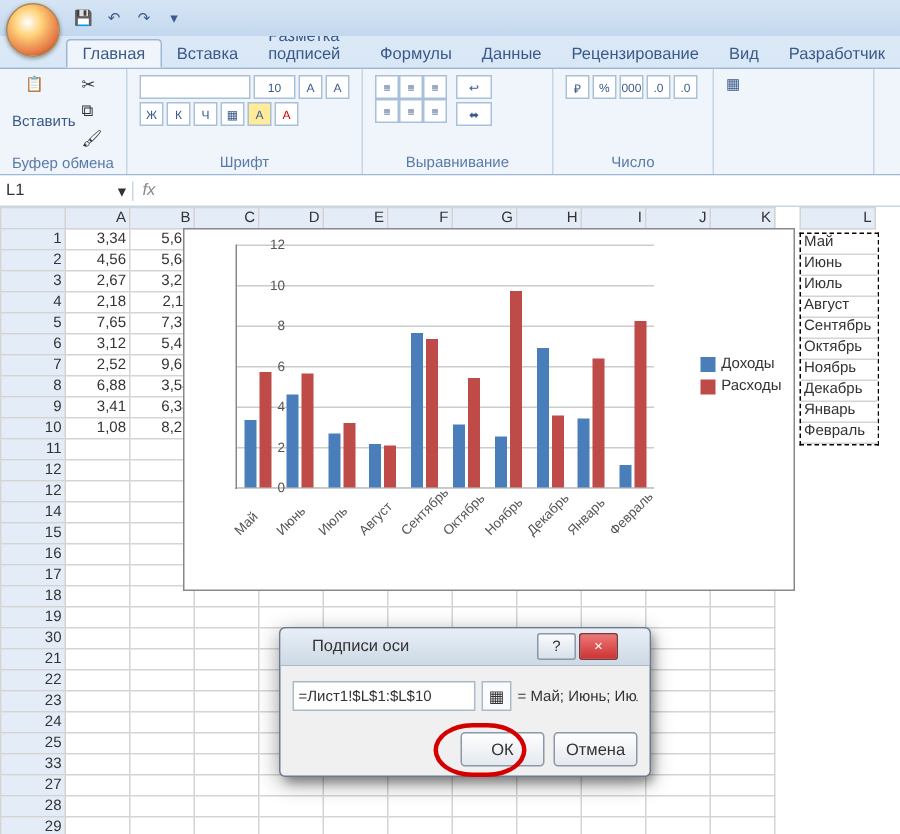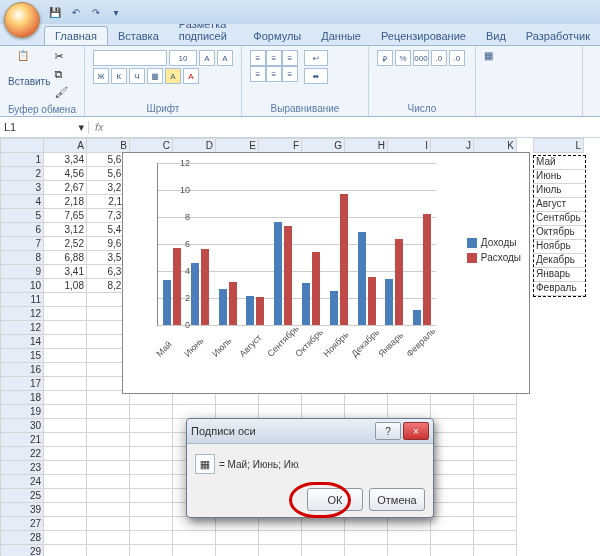--- a/index.html
+++ b/index.html
@@ -48,21 +48,21 @@
 .bar{position:absolute;bottom:0;width:8px}
 .bar.b{background:#4a7ebb;left:2px}
 .bar.r{background:#be4b48;left:12px}
 .xlab{position:absolute;top:176px;font-size:9px;color:#555;transform:rotate(-45deg) translate(-18px,0);transform-origin:left top;white-space:nowrap}
 .legend{position:absolute;right:8px;top:80px;font-size:10px}
 .legend div{display:flex;align-items:center;gap:4px;margin:4px 0}
 .swatch{width:10px;height:10px}
 
 .dialog-shadow{position:absolute;left:190px;top:284px;width:246px;height:100px;background:#000;opacity:.25;filter:blur(3px);border-radius:4px}
 .dialog{position:absolute;left:186px;top:280px;width:246px;background:#f0f0f0;border:1px solid #6b7a8f;border-radius:4px;box-shadow:0 4px 14px rgba(0,0,0,.4)}
-.dlg-title{height:24px;background:linear-gradient(#e8eff7,#cdd9e6);display:flex;align-items:center;justify-content:space-between;padding:0 4px;font-size:11px;border-bottom:1px solid #aab8c8;border-radius:4px 4px 0 0}
+.dlg-title{height:24px;background:linear-gradient(#e8eff7,#cdd9e6);display:flex;align-items:center;justify-content:space-between;padding:0 21px;font-size:11px;border-bottom:1px solid #aab8c8;border-radius:4px 4px 0 0}
 .dlg-title-btns{display:flex;gap:2px}
 .dlg-title-btn{width:24px;height:16px;border:1px solid #8a98a8;border-radius:2px;font-size:10px;display:flex;align-items:center;justify-content:center;background:linear-gradient(#fafcff,#d8e0ea)}
 .dlg-title-btn.close{background:linear-gradient(#e77,#c33);color:#fff;border-color:#833}
 .dlg-body{padding:8px;font-size:11px}
 .dlg-row{display:flex;align-items:center;gap:4px;margin-top:2px}
 .range-input{flex:1;border:1px solid #aab8c8;height:18px;padding:0 3px;font-size:10px;background:#fff;display:flex;align-items:center}
 .picker{width:18px;height:18px;border:1px solid #aab8c8;background:#f9fbfe;display:flex;align-items:center;justify-content:center}
 .dlg-preview{font-size:10px;white-space:nowrap;overflow:hidden;max-width:80px}
 .dlg-btns{display:flex;justify-content:flex-end;gap:6px;padding:6px 8px}
 .dlg-btn{min-width:54px;height:21px;border:1px solid #8a98a8;background:linear-gradient(#fefefe,#e4e9ef);border-radius:3px;font-size:11px;display:flex;align-items:center;justify-content:center;cursor:pointer}
@@ -589,21 +589,21 @@
             <td></td>
             <td></td>
             <td></td>
             <td></td>
             <td></td>
             <td></td>
           </tr>
         </tbody>
         <tbody>
           <tr>
-            <td class="rowhdr">39</td>
+            <td class="rowhdr">33</td>
             <td></td>
             <td></td>
             <td></td>
             <td></td>
             <td></td>
             <td></td>
             <td></td>
             <td></td>
             <td></td>
             <td></td>
@@ -766,20 +766,21 @@
   <div class="dialog">
     <div class="dlg-title">
       <span>Подписи оси</span>
       <div class="dlg-title-btns">
         <div class="dlg-title-btn">?</div>
         <div class="dlg-title-btn close">×</div>
       </div>
     </div>
     <div class="dlg-body">
       <div class="dlg-row">
+        <div class="range-input">=Лист1!$L$1:$L$10</div>
         <div class="picker">▦</div>
         <div class="dlg-preview">= Май; Июнь; Июл...</div>
       </div>
     </div>
     <div class="dlg-btns" style="position:relative">
       <div class="dlg-btn">ОК</div>
       <div class="dlg-btn">Отмена</div>
       <div class="ok-highlight" style="left:102px;top:0"></div>
     </div>
   </div>

